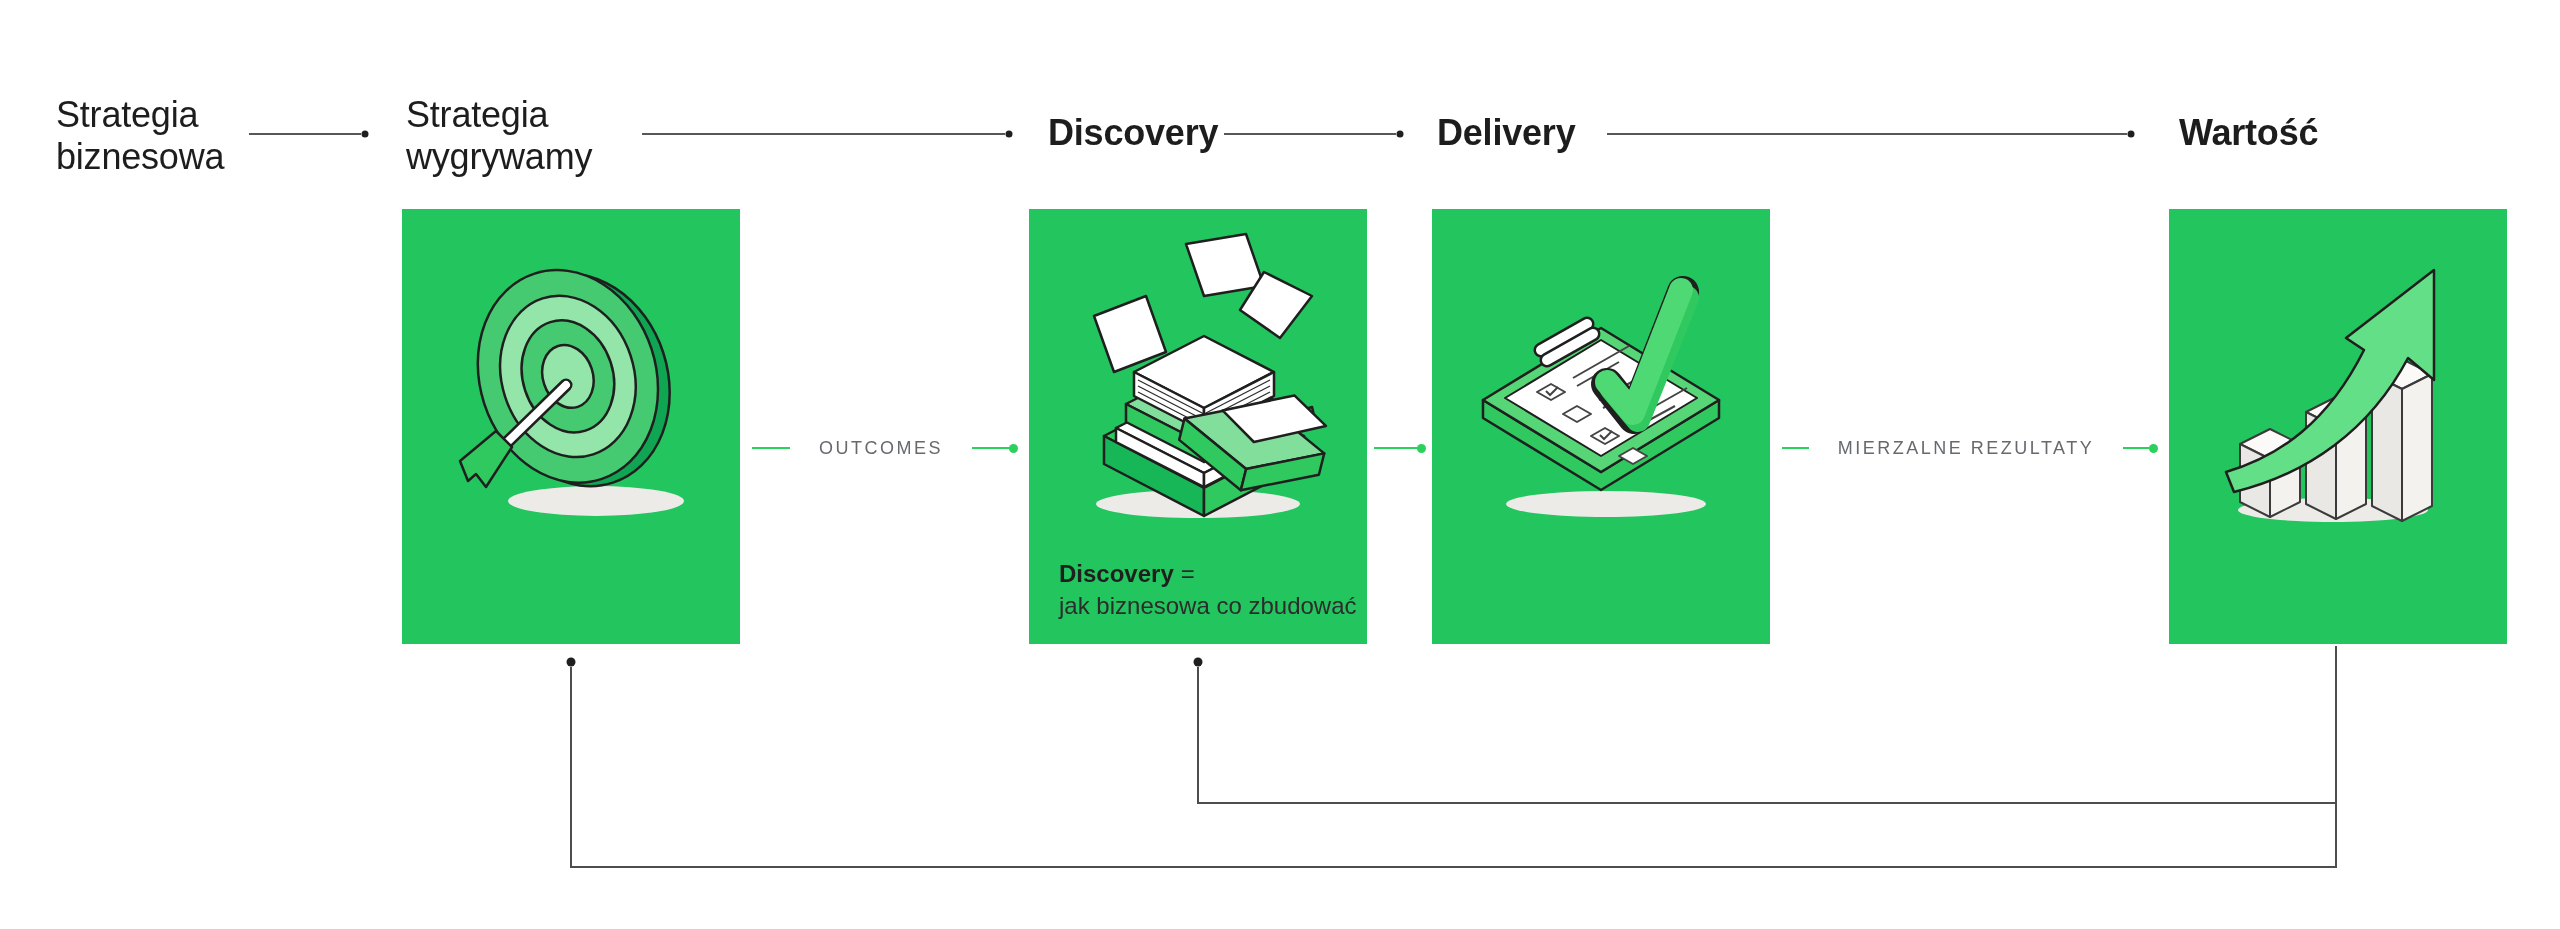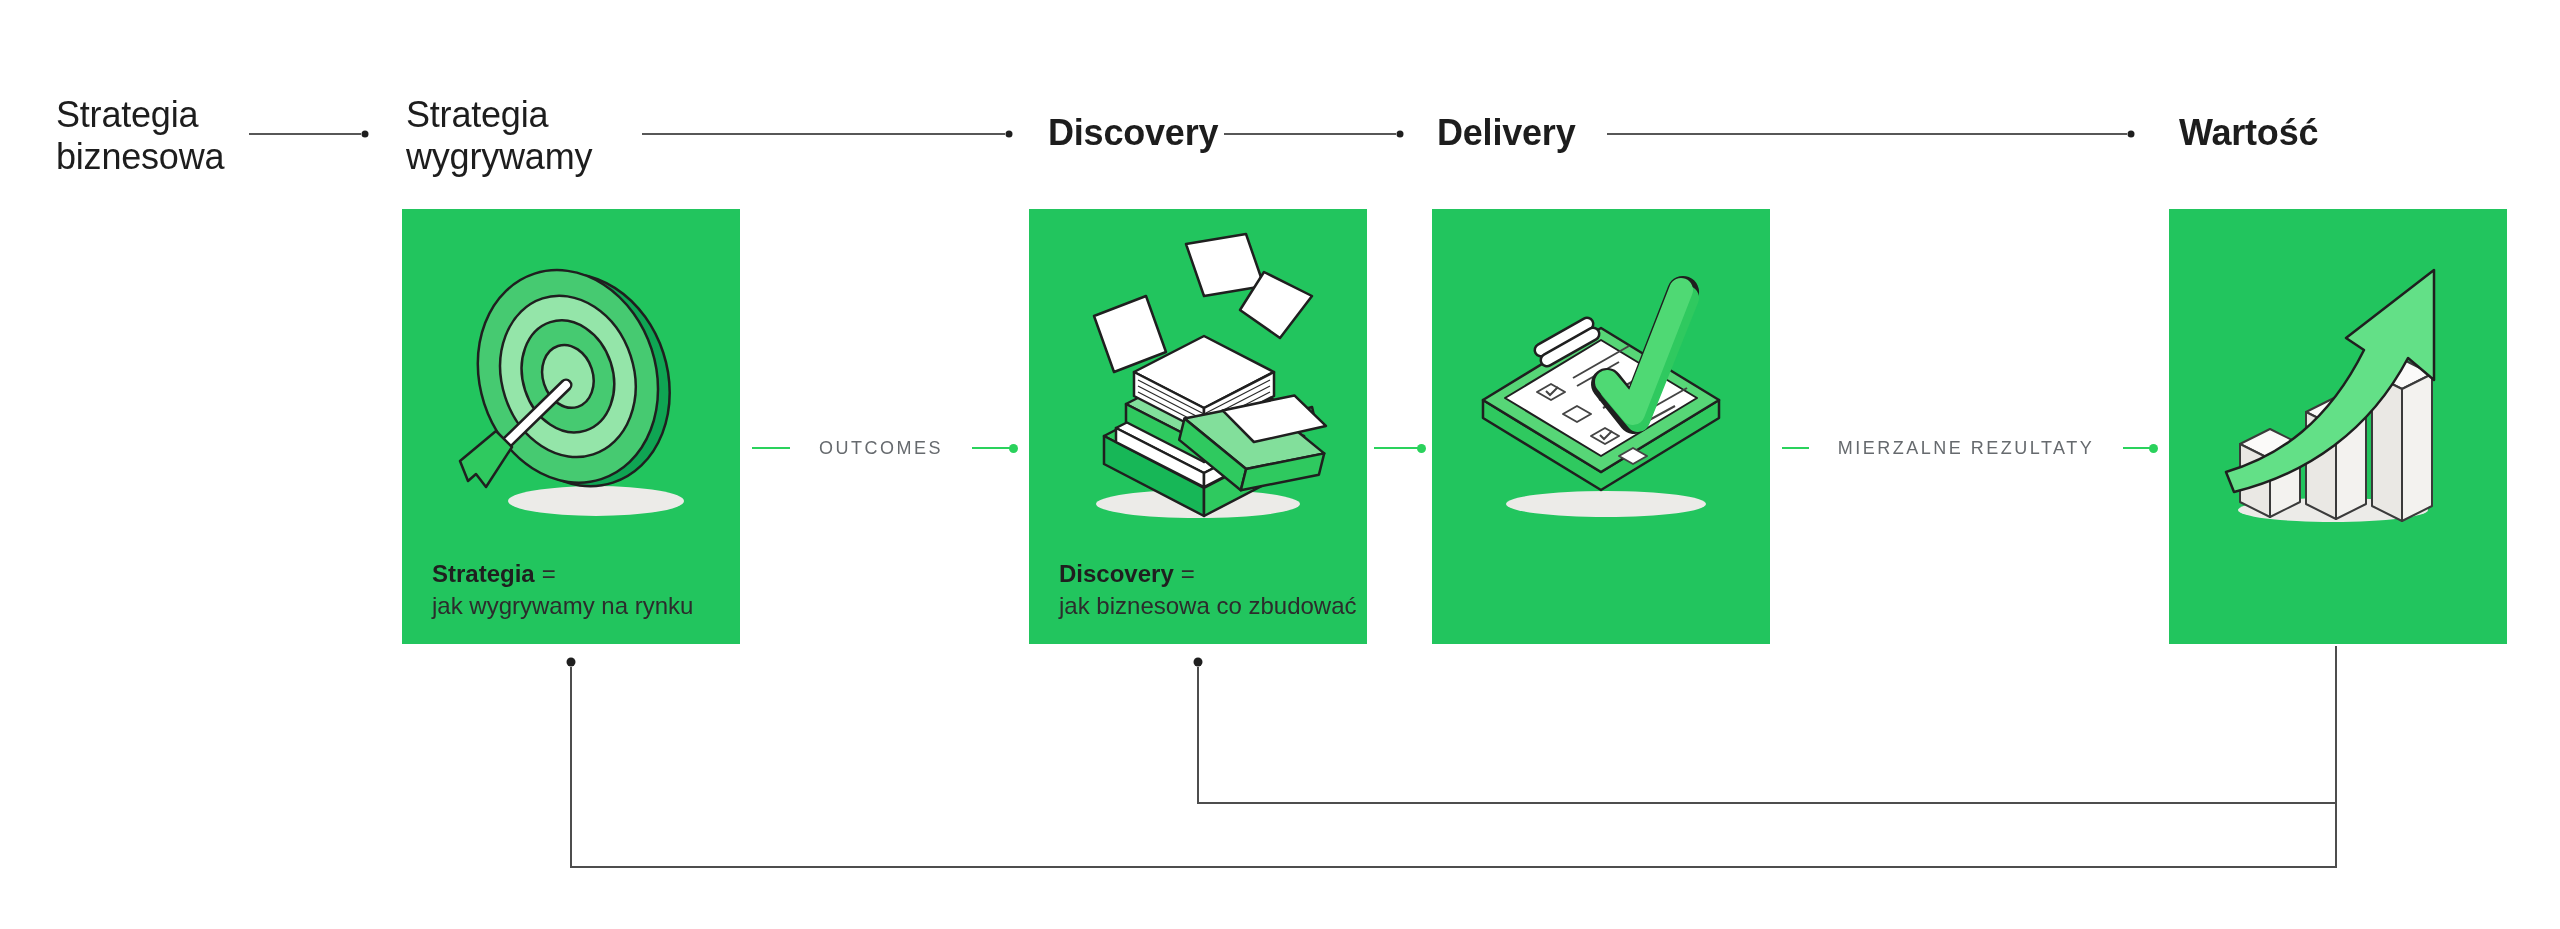--- a/index.html
+++ b/index.html
@@ -104,24 +104,20 @@
         <ellipse cx="132" cy="147" rx="88" ry="108" fill="#0fa553"></ellipse>
         <ellipse cx="122" cy="140" rx="88" ry="108" fill="#46ca71"></ellipse>
         <ellipse cx="122" cy="140" rx="66" ry="82" fill="#94e5a9"></ellipse>
         <ellipse cx="122" cy="140" rx="45" ry="57" fill="#46ca71"></ellipse>
         <ellipse cx="122" cy="140" rx="25" ry="32" fill="#94e5a9"></ellipse>
       </g>
       <line x1="44" y1="222" x2="120" y2="148" stroke="#1f1f1f" stroke-width="13" stroke-linecap="round"></line>
       <line x1="44" y1="222" x2="120" y2="148" stroke="#ffffff" stroke-width="8" stroke-linecap="round"></line>
       <path d="M14,224 L50,194 L66,210 L40,250 L30,237 L22,244 Z" fill="#2fc95f" stroke="#1f1f1f" stroke-width="2.5" stroke-linejoin="round"></path>
     </svg>
-  </div>
-  <div class="card-text">
-    <span class="ttl">Strategia</span><span class="eq">=</span>
-    <span class="desc">jak wygrywamy na rynku</span>
   </div>
 </div>
 
 <div class="card" id="card-discovery">
   <div class="illustration">
     <svg width="260" height="300" viewBox="0 0 260 300">
       <ellipse cx="130" cy="272" rx="102" ry="14" fill="#ecebe8"></ellipse>
       <g stroke="#1f1f1f" stroke-width="2.5" stroke-linejoin="round">
         <path d="M26,84 L78,64 L98,120 L46,140 Z" fill="#ffffff"></path>
         <path d="M118,12 L178,2 L196,54 L136,64 Z" fill="#ffffff"></path>

